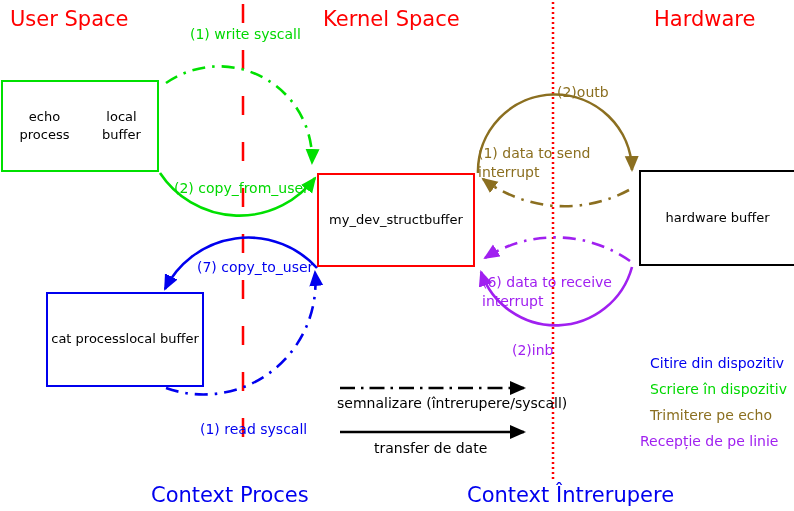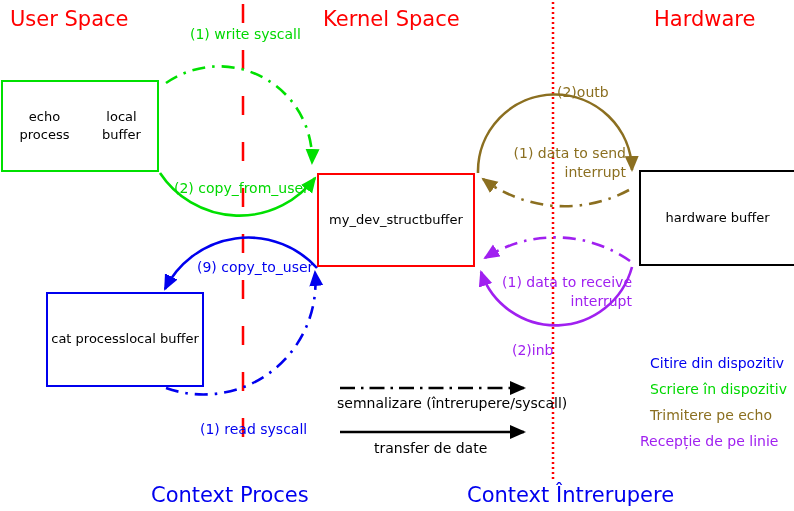--- a/index.html
+++ b/index.html
@@ -8,21 +8,21 @@
   svg.layer{position:absolute;left:0;top:0;z-index:1;}
   .lbl{position:absolute;font-size:14px;white-space:nowrap;z-index:3;line-height:1.35;}
   .hdr{font-size:21px;}
   .ftr{font-size:21px;}
   .c-red{color:#ff0000;}
   .c-green{color:#00d800;}
   .c-blue{color:#0000ee;}
   .c-olive{color:#8b6f20;}
   .c-purple{color:#a020f0;}
   .c-black{color:#000;}
-  .center{text-align:right;white-space:normal;}
+  .center{text-align:left;white-space:normal;}
   .box{position:absolute;display:flex;flex-direction:row;align-items:center;justify-content:center;
        font-size:13px;color:#000;text-align:center;background:#fff;line-height:1.4;z-index:2;}
   .box-green{left:1px;top:80px;width:154px;height:88px;border:2.5px solid #00e000;}
   .box-blue{left:1px;top:292px;width:154px;height:91px;border:2.5px solid #0000ee;margin-left:45px;}
   .box-red{left:317px;top:173px;width:154px;height:90px;border:2.5px solid #ff0000;}
   .box-black{left:639px;top:170px;width:153px;height:92px;border:2.5px solid #000;}
 </style>
 </head>
 <body>
 
@@ -81,29 +81,29 @@
   <div class="box box-red">
     <div>my_dev_struct</div>
     <div>buffer</div>
   </div>
   <div class="box box-black">
     <div>hardware buffer</div>
   </div>
 
   <div class="lbl c-green" style="left:190px;top:25px;">(1) write syscall</div>
   <div class="lbl c-green" style="left:174px;top:179px;">(2) copy_from_user</div>
-  <div class="lbl c-blue" style="left:197px;top:258px;">(9) copy_to_user</div>
+  <div class="lbl c-blue" style="left:197px;top:258px;">(7) copy_to_user</div>
   <div class="lbl c-blue" style="left:200px;top:420px;">(1) read syscall</div>
   <div class="lbl c-olive" style="left:557px;top:83px;">(2)outb</div>
   <div class="lbl c-olive center" style="left:478px;top:144px;width:148px;">
     <div>(1) data to send</div>
     <div>interrupt</div>
   </div>
   <div class="lbl c-purple center" style="left:482px;top:273px;width:150px;">
-    <div>(1) data to receive</div>
+    <div>(6) data to receive</div>
     <div>interrupt</div>
   </div>
   <div class="lbl c-purple" style="left:512px;top:341px;">(2)inb</div>
 
   <div class="lbl c-black" style="left:337px;top:394px;">semnalizare (întrerupere/syscall)</div>
   <div class="lbl c-black" style="left:374px;top:439px;">transfer de date</div>
 
   <div class="lbl c-blue" style="left:650px;top:354px;">Citire din dispozitiv</div>
   <div class="lbl c-green" style="left:650px;top:380px;">Scriere în dispozitiv</div>
   <div class="lbl c-olive" style="left:650px;top:406px;">Trimitere pe echo</div>

